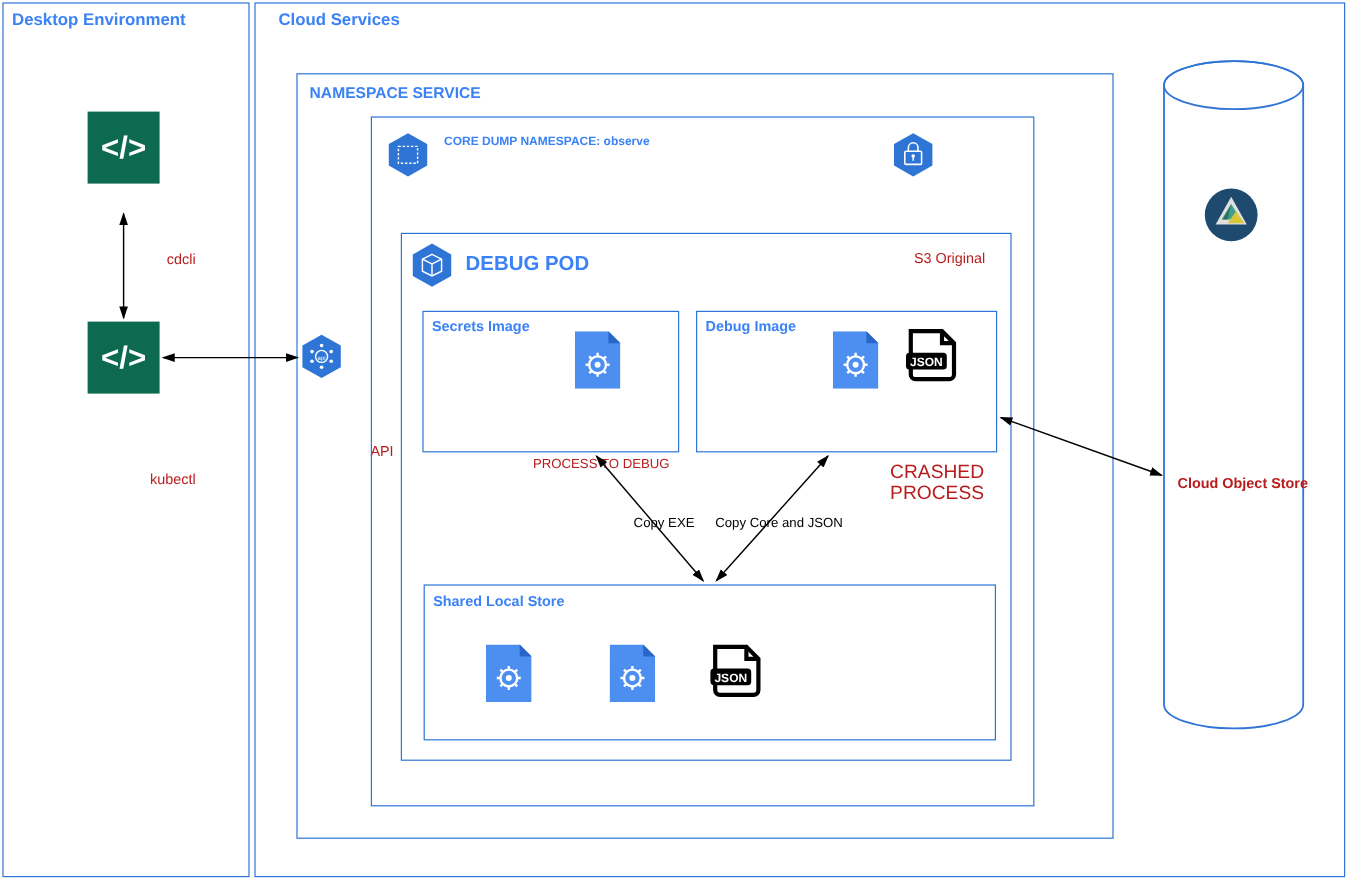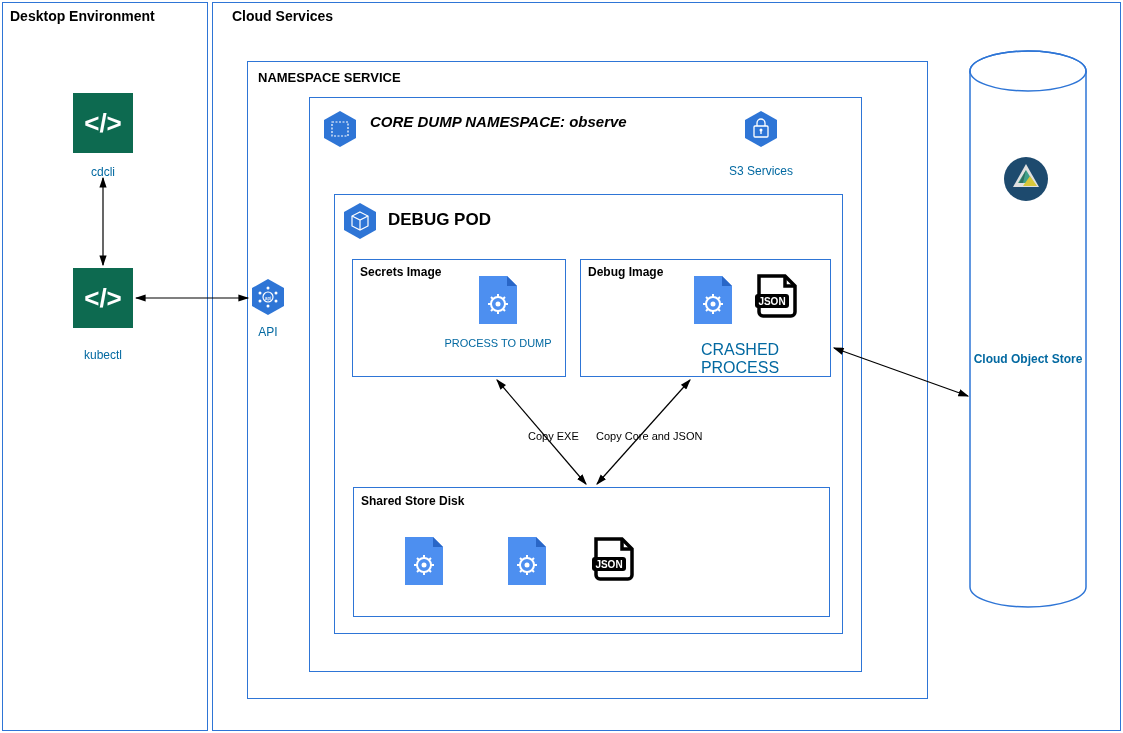--- a/index.html
+++ b/index.html
@@ -11,30 +11,31 @@
     height: 733px;
     position: relative;
   }
   .box {
     position: absolute;
     border: 1.5px solid #2e75d6;
     box-sizing: border-box;
   }
   .title {
     position: absolute;
-    color: #000000;
+    color: #3b82f6;
     font-weight: bold;
     font-size: 14px;
   }
   .label {
     position: absolute;
-    color: #0369a1;
+    color: #b91c1c;
     font-size: 12px;
-    text-align: center;
+    text-align: right;
     width: 120px;
+    margin-top: 44px;
   }
   .small-label {
     position: absolute;
     color: #000;
     font-size: 11px;
     text-align: center;
   }
   .code-block {
     position: absolute;
     width: 60px;
@@ -100,30 +101,30 @@
 <div class="label" style="left:208px; top:325px;">API</div>
 
 <div class="box" style="left:247px; top:61px; width:681px; height:638px;"></div>
 <div class="title" style="left:258px; top:70px; font-size:13px;">NAMESPACE SERVICE</div>
 
 <div class="box" style="left:309px; top:97px; width:553px; height:575px;"></div>
 <svg class="hex" style="left:323px; top:110px;" viewBox="0 0 34 38">
   <polygon points="17,1 33,10 33,28 17,37 1,28 1,10" fill="#2e75d6"></polygon>
   <rect x="9" y="12" width="16" height="14" fill="none" stroke="#fff" stroke-width="1.2" stroke-dasharray="2,1.5"></rect>
 </svg>
-<div class="title" style="left:370px; top:113px; font-size:15px;font-style:italic;">CORE DUMP NAMESPACE: observe</div>
+<div class="title" style="left:370px; top:113px; font-size:10px;">CORE DUMP NAMESPACE: observe</div>
 
 <svg class="hex" style="left:744px; top:110px;" viewBox="0 0 34 38">
   <polygon points="17,1 33,10 33,28 17,37 1,28 1,10" fill="#2e75d6"></polygon>
   <rect x="10" y="16" width="14" height="11" fill="none" stroke="#fff" stroke-width="1.3" rx="1"></rect>
   <path d="M 13 16 L 13 13 A 4 4 0 0 1 21 13 L 21 16" fill="none" stroke="#fff" stroke-width="1.3"></path>
   <circle cx="17" cy="20" r="1.5" fill="#fff"></circle>
   <line x1="17" y1="21" x2="17" y2="24" stroke="#fff" stroke-width="1.3"></line>
 </svg>
-<div class="label" style="left:701px; top:164px;">S3 Services</div>
+<div class="label" style="left:701px; top:164px;">S3 Original</div>
 
 <div class="box" style="left:334px; top:194px; width:509px; height:440px;"></div>
 <svg class="hex" style="left:343px; top:202px;" viewBox="0 0 34 38">
   <polygon points="17,1 33,10 33,28 17,37 1,28 1,10" fill="#2e75d6"></polygon>
   <path d="M 17 10 L 25 14 L 25 24 L 17 28 L 9 24 L 9 14 Z" fill="none" stroke="#fff" stroke-width="1.2"></path>
   <path d="M 9 14 L 17 18 L 25 14 M 17 18 L 17 28" fill="none" stroke="#fff" stroke-width="1.2"></path>
 </svg>
 <div class="title" style="left:388px; top:210px; font-size:17px;">DEBUG POD</div>
 
 <div class="box" style="left:352px; top:259px; width:214px; height:118px;"></div>
@@ -137,21 +138,21 @@
     <line x1="19" y1="18" x2="19" y2="21"></line>
       <line x1="19" y1="35" x2="19" y2="38"></line>
     <line x1="9" y1="28" x2="12" y2="28"></line>
       <line x1="26" y1="28" x2="29" y2="28"></line>
     <line x1="12" y1="21" x2="14" y2="23"></line>
       <line x1="24" y1="33" x2="26" y2="35"></line>
     <line x1="26" y1="21" x2="24" y2="23"></line>
       <line x1="14" y1="33" x2="12" y2="35"></line>
   </g>
 </svg>
-<div class="label" style="left:438px; top:336px; font-size:11px; line-height:1.3;">PROCESS TO DUMP</div>
+<div class="label" style="left:438px; top:336px; font-size:11px; line-height:1.3;">PROCESS TO DEBUG</div>
 
 <div class="box" style="left:580px; top:259px; width:251px; height:118px;"></div>
 <div class="title" style="left:588px; top:265px; font-size:12px;">Debug Image</div>
 <svg class="gear-file" style="left:694px; top:276px;" viewBox="0 0 38 48">
   <path d="M 0 0 L 28 0 L 38 10 L 38 48 L 0 48 Z" fill="#4d8ff0"></path>
   <path d="M 28 0 L 28 10 L 38 10 Z" fill="#2966c7"></path>
   <circle cx="19" cy="28" r="7" fill="none" stroke="#fff" stroke-width="2"></circle>
   <circle cx="19" cy="28" r="2.5" fill="#fff"></circle>
   <g stroke="#fff" stroke-width="2">
     <line x1="19" y1="18" x2="19" y2="21"></line>
@@ -166,21 +167,21 @@
 </svg>
 <svg class="json-file" style="left:753px; top:272px;" viewBox="0 0 48 48">
   <path d="M 6 4 L 32 4 L 42 14 L 42 40 A 4 4 0 0 1 38 44 L 10 44 A 4 4 0 0 1 6 40 Z" fill="#fff" stroke="#000" stroke-width="3.5"></path>
   <path d="M 32 4 L 32 14 L 42 14" fill="none" stroke="#000" stroke-width="3.5"></path>
   <rect x="2" y="22" width="34" height="14" rx="3" fill="#000"></rect>
   <text x="19" y="33" font-size="10" font-weight="bold" fill="#fff" text-anchor="middle" font-family="Arial">JSON</text>
 </svg>
 <div class="label" style="left:660px; top:341px; font-size:16px; width:160px;">CRASHED PROCESS</div>
 
 <div class="box" style="left:353px; top:487px; width:477px; height:130px;"></div>
-<div class="title" style="left:361px; top:494px; font-size:12px;">Shared Store Disk</div>
+<div class="title" style="left:361px; top:494px; font-size:12px;">Shared Local Store</div>
 
 <svg class="gear-file" style="left:405px; top:537px;" viewBox="0 0 38 48">
   <path d="M 0 0 L 28 0 L 38 10 L 38 48 L 0 48 Z" fill="#4d8ff0"></path>
   <path d="M 28 0 L 28 10 L 38 10 Z" fill="#2966c7"></path>
   <circle cx="19" cy="28" r="7" fill="none" stroke="#fff" stroke-width="2"></circle>
   <circle cx="19" cy="28" r="2.5" fill="#fff"></circle>
   <g stroke="#fff" stroke-width="2">
     <line x1="19" y1="18" x2="19" y2="21"></line>
       <line x1="19" y1="35" x2="19" y2="38"></line>
     <line x1="9" y1="28" x2="12" y2="28"></line>

